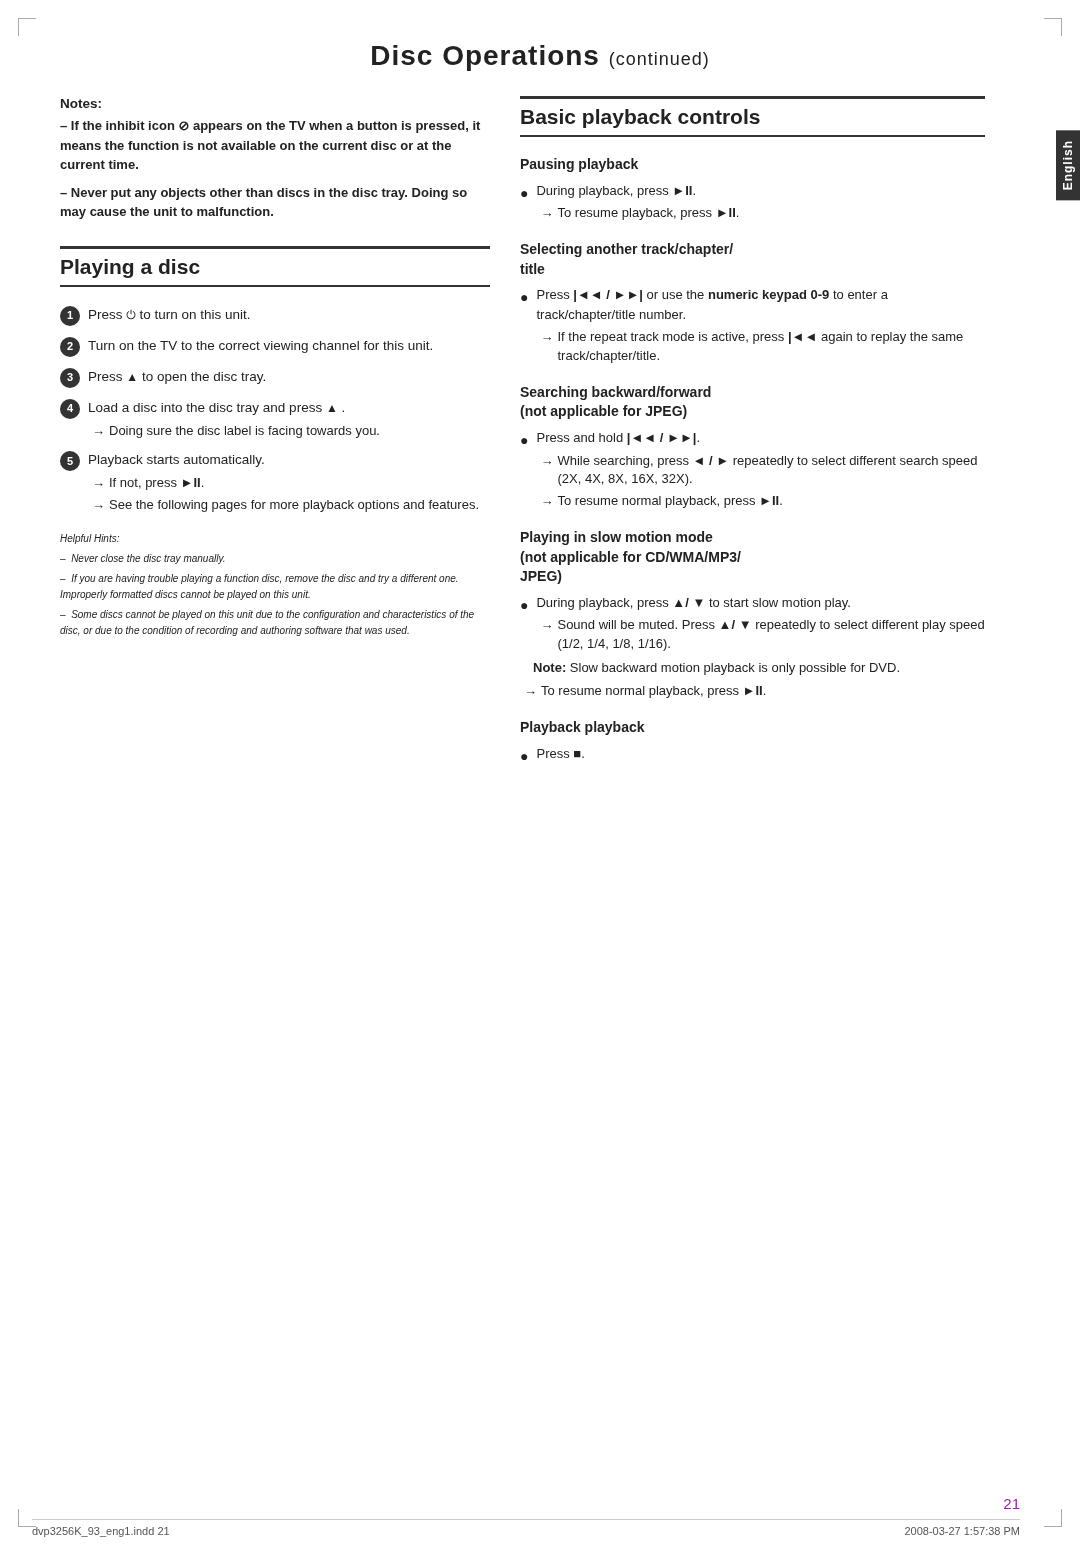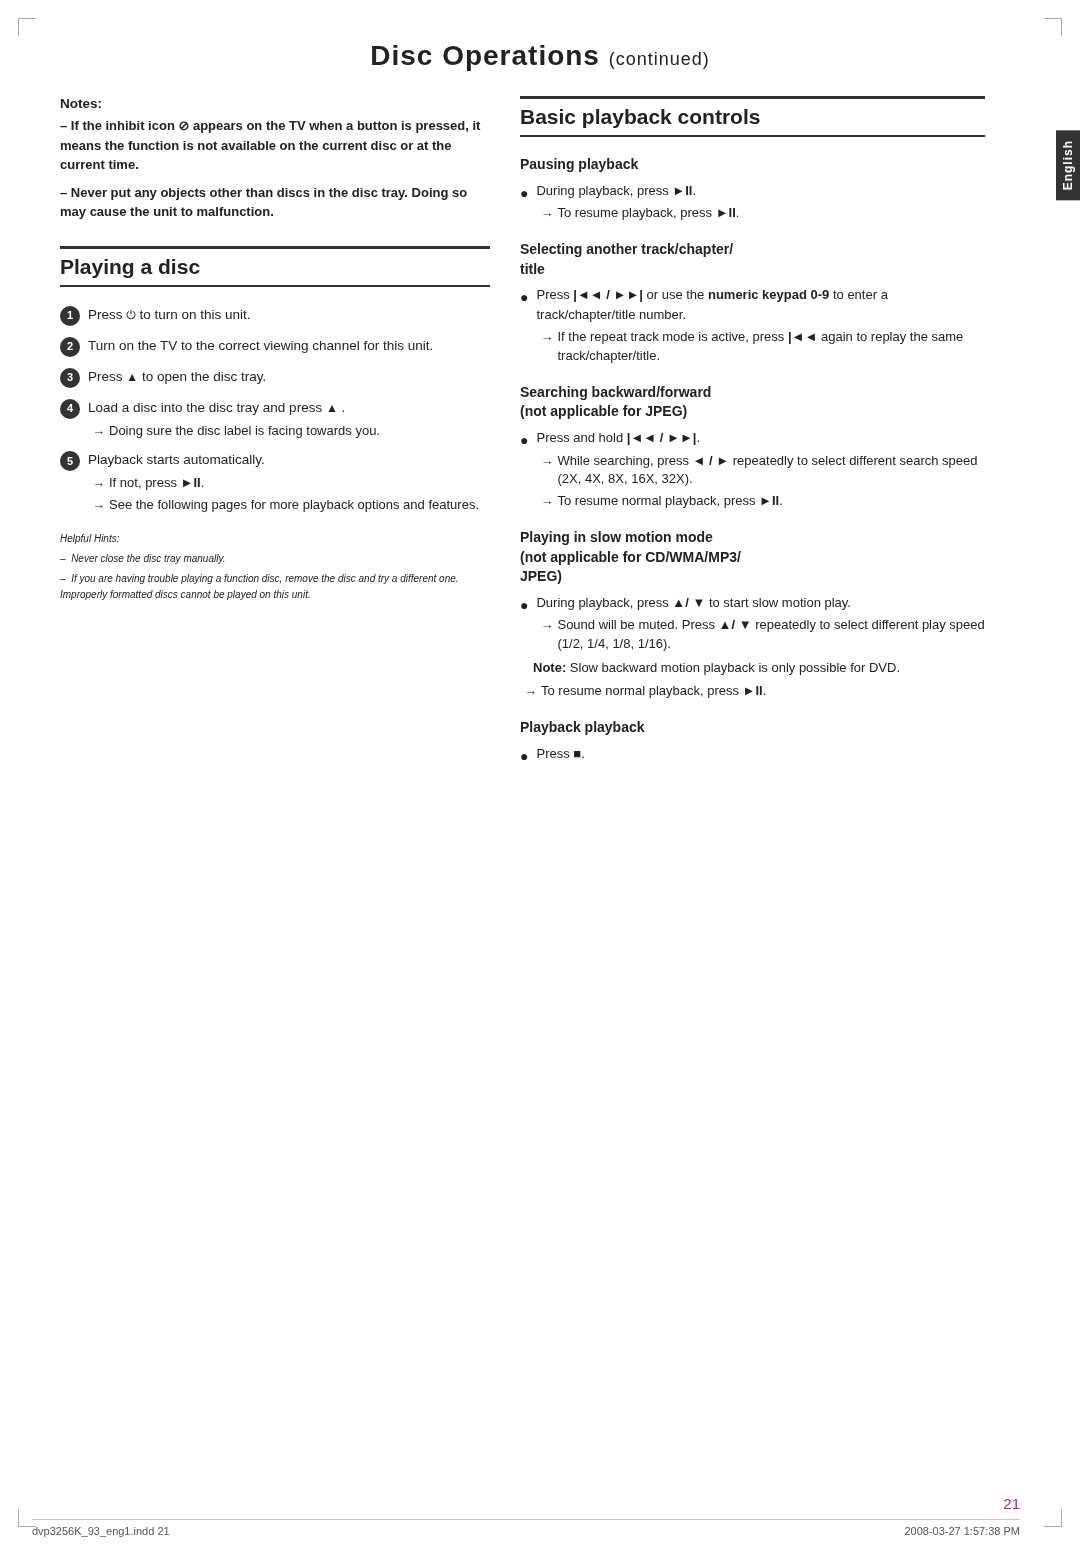--- a/index.html
+++ b/index.html
@@ -304,20 +304,21 @@
               </div>
             </div>
           </li>
 
         </ol>
 
         <div class="helpful-hints">
           <div class="hints-title"><em>Helpful Hints:</em></div>
           <div>–&nbsp; <em>Never close the disc tray manually.</em></div>
           <div style="margin-top:4px;">–&nbsp; <em>If you are having trouble playing a function disc, remove the disc and try a different one. Improperly formatted discs cannot be played on this unit.</em></div>
+          <div style="margin-top:4px;">–&nbsp; <em>Some discs cannot be played on this unit due to the configuration and characteristics of the disc, or due to the condition of recording and authoring software that was used.</em></div>
         </div>
 
       </div>
 
       <div class="right-col">
 
         <div class="section-header">
           <h2>Basic playback controls</h2>
         </div>
 

